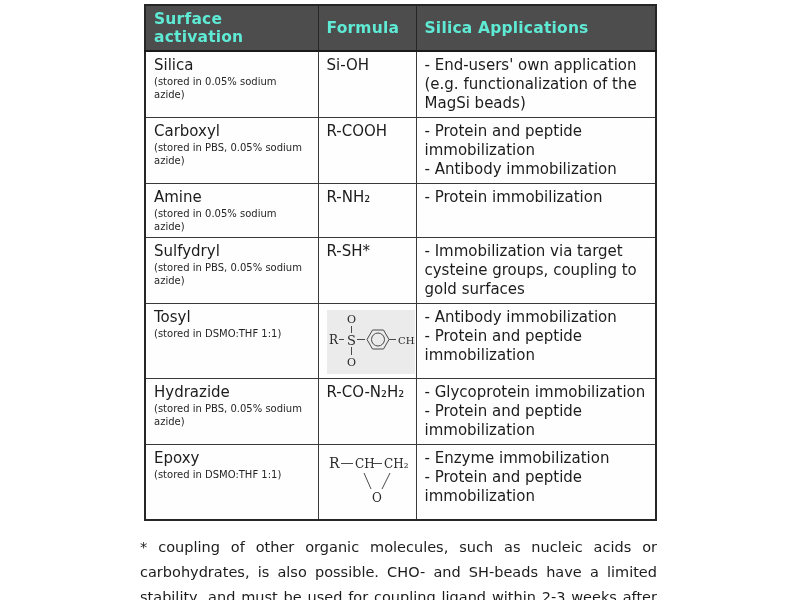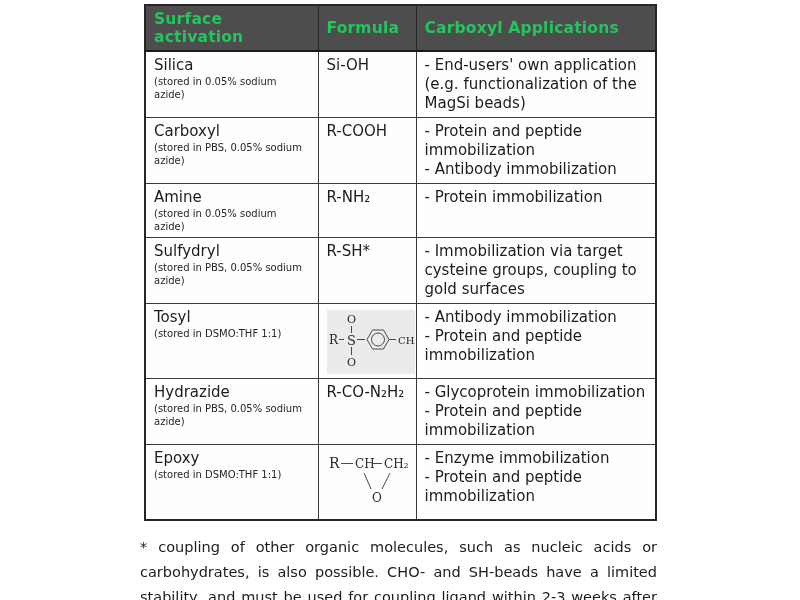--- a/index.html
+++ b/index.html
@@ -17,21 +17,21 @@
     left: 144px;
     top: 4px;
     width: 511px;
     border-collapse: collapse;
     table-layout: fixed;
     background: #ffffff;
     border: 2px solid #262626;
   }
   .activation-table th {
     background: #4d4d4d;
-    color: #22c55e;
+    color: #5eead4;
     text-align: left;
     font-size: 15.5px;
     font-weight: bold;
     padding: 4px 8px;
     border: 1px solid #262626;
     border-bottom: 2px solid #1a1a1a;
     letter-spacing: 0.2px;
   }
   .activation-table td {
     border: 1px solid #3a3a3a;
@@ -86,21 +86,21 @@
   <table class="activation-table">
     <colgroup>
       <col style="width:173px">
         <col style="width:98px">
         <col style="width:240px">
     </colgroup>
     <thead>
       <tr>
         <th>Surface activation</th>
         <th>Formula</th>
-        <th>Carboxyl Applications</th>
+        <th>Silica Applications</th>
       </tr>
     </thead>
     <tbody>
 
       <tr class="h-silica">
         <td>
           <div class="row-name">Silica</div>
           <div class="storage">(stored in 0.05% sodium azide)</div>
         </td>
         <td class="formula-cell">

